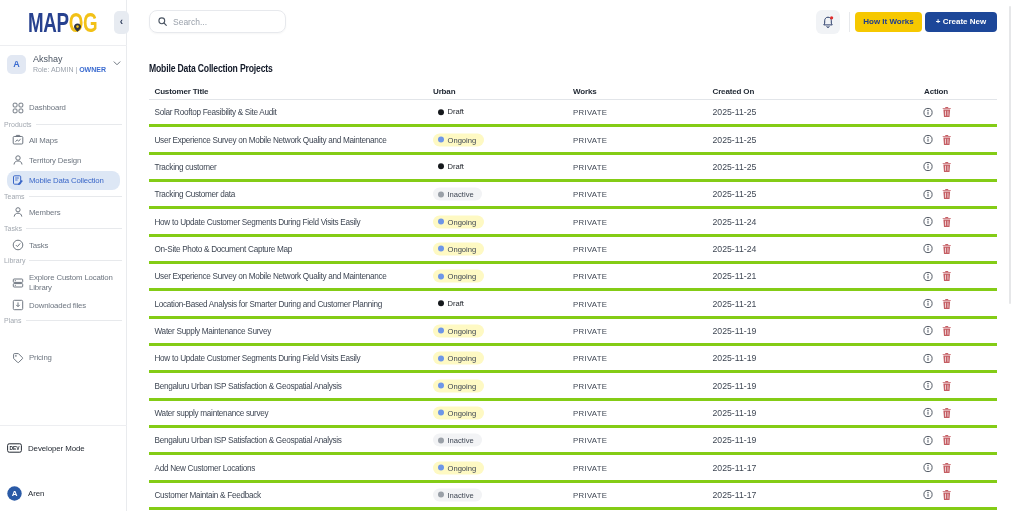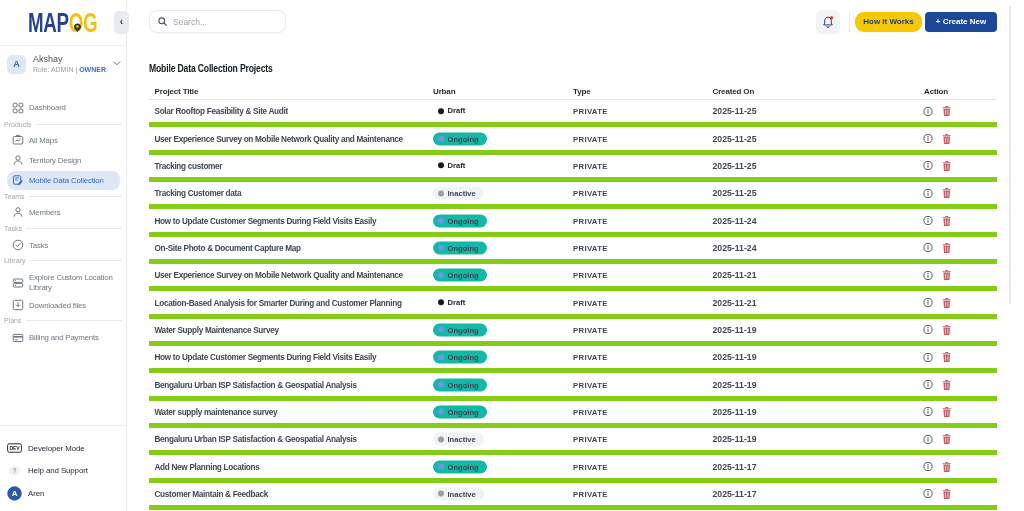--- a/index.html
+++ b/index.html
@@ -31,41 +31,41 @@
 .bnav { position:absolute; left:0; width:127px; height:20px; display:flex; align-items:center; color:#242a33; font-size:7.9px; letter-spacing:-0.1px; }
 .bnav .bic { width:28px; text-align:center; flex:0 0 28px; display:flex; justify-content:center; }
 
 
 #topbar { position:absolute; left:128px; top:0; width:896px; height:62px; background:#fff; border-bottom:6px solid #84cc16; }
 #search { position:absolute; left:21px; top:10px; width:137px; height:23px; border:1px solid #e7e9ed; border-radius:8px; box-shadow:0 1px 2px rgba(0,0,0,0.04); display:flex; align-items:center; }
 #search svg { margin-left:8px; }
 #search span { margin-left:6px; font-size:8.5px; color:#9aa1ab; }
 #bellbtn { position:absolute; left:688px; top:10px; width:24px; height:24px; background:#f1f3f6; border-radius:6px; display:flex; align-items:center; justify-content:center; }
 #tb-div { position:absolute; left:721px; top:12px; height:20px; border-left:1px solid #e7e9ec; }
-#btn-how { position:absolute; left:727px; top:12px; width:67px; height:20px; background:#f6c800; border-radius:9px; color:#1d3c8f; font-weight:bold; font-size:8px; text-align:center; line-height:20px; }
+#btn-how { position:absolute; left:727px; top:12px; width:67px; height:20px; background:#f6c800; border-radius:4px; color:#1d3c8f; font-weight:bold; font-size:8px; text-align:center; line-height:20px; }
 #btn-new { position:absolute; left:797px; top:12px; width:72px; height:20px; background:#1d4799; border-radius:4px; color:#fff; font-weight:bold; font-size:8px; text-align:center; line-height:20px; }
 
 
 #main { position:absolute; left:128px; top:46px; width:896px; height:465px; background:#fff; }
 #pagetitle { position:absolute; left:21px; top:16px; font-size:10.5px; font-weight:bold; color:#111827; letter-spacing:-0.2px; transform:scaleX(0.82); transform-origin:left; }
 #table { position:absolute; left:21px; top:36px; width:848px; }
 .thead { position:relative; height:18px; border-bottom:1px solid #e2e5e9; font-weight:bold; font-size:8px; letter-spacing:-0.15px; color:#1f2732; }
 .thead > span, .trow > span { position:absolute; top:50%; transform:translateY(-50%); white-space:nowrap; }
-.trow { position:relative; height:27.35px; border-bottom:5px solid #84cc16; font-size:8.2px; color:#3f4754;font-weight:bold; }
+.trow { position:relative; height:27.35px; border-bottom:3px solid #84cc16; font-size:8.2px; color:#3f4754; }
 .h-title, .c-title { left:5.5px; }
 .h-status, .c-status { left:284px; }
 .h-type, .c-type { left:424px; }
 .h-date, .c-date { left:563.5px; }
 .h-act { left:775px; }
 .c-act { left:773.5px; display:flex; align-items:center; }
 .c-title { letter-spacing:-0.3px; }
 .c-type { font-size:7.8px; letter-spacing:0.3px; }
 .c-date { font-size:8.7px; }
 .pill { display:inline-flex; align-items:center; height:13px; border-radius:7px; padding:0 8px 0 4.5px; font-size:7.6px; color:#3f4754; }
-.pill-b { background:#14b8a6; }
+.pill-b { background:#fef9c3; }
 .pill-g { background:#f2f3f5; }
 .st-plain { display:inline-flex; align-items:center; padding-left:4.5px; font-size:7.6px; color:#23272e; }
 .dot { width:6px; height:6px; border-radius:50%; margin-right:4px; }
 .ic-info { display:block; }
 .ic-trash { display:block; margin-left:9px; }
 </style>
 </head>
 <body>
 <div id="app">
 
@@ -123,38 +123,31 @@
           <circle cx="3.3" cy="3.7" r="0.6" fill="#6e7680"></circle>
           <circle cx="3.3" cy="8.3" r="0.6" fill="#6e7680"></circle>
         </svg>
         <span style="line-height:1.32">Explore Custom Location<br>Library</span>
       </div>
     <div class="nav" style="top:295.5px"><svg width="12" height="12" viewBox="0 0 12 12">
           <rect x="1.3" y="1.3" width="9.4" height="9.4" rx="1.2" fill="none" stroke="#6e7680" stroke-width="1"></rect>
           <path d="M6 3.4 L6 7.4 M4.3 5.9 L6 7.7 L7.7 5.9" fill="none" stroke="#6e7680" stroke-width="1"></path>
         </svg>Downloaded files</div>
     <div class="navlbl" style="top:317px">Plans<span class="ln"></span></div>
-    <div class="nav" style="top:328px"><svg width="12" height="12" viewBox="0 0 12 12">
-          <rect x="1.2" y="2.4" width="9.6" height="7.2" rx="1" fill="none" stroke="#6e7680" stroke-width="1"></rect>
-          <rect x="1.4" y="4" width="9.2" height="1.6" fill="#6e7680"></rect>
-          <path d="M3 7.8 L5.5 7.8" stroke="#6e7680" stroke-width="0.9"></path>
-        </svg>Billing and Payments</div>
+    <div class="nav" style="top:348px"><svg width="12" height="12" viewBox="0 0 12 12">
+          <path d="M1.6 6.4 L1.6 2.4 C1.6 1.96 1.96 1.6 2.4 1.6 L6.4 1.6 L10.4 5.6 C10.7 5.9 10.7 6.4 10.4 6.7 L6.7 10.4 C6.4 10.7 5.9 10.7 5.6 10.4 Z" fill="none" stroke="#6e7680" stroke-width="1"></path>
+          <circle cx="3.9" cy="3.9" r="0.8" fill="#6e7680"></circle>
+        </svg>Pricing</div>
     <div class="sb-div" style="top:425px"></div>
     <div class="bnav" style="top:438px"><span class="bic">
           <svg width="15" height="10" viewBox="0 0 15 10">
             <rect x="0.6" y="0.8" width="13.8" height="8.4" rx="1.6" fill="none" stroke="#242a33" stroke-width="1"></rect>
             <text x="7.5" y="7" text-anchor="middle" font-size="5" font-weight="bold" fill="#242a33" font-family="Liberation Sans">DEV</text>
           </svg>
         </span>Developer Mode</div>
-    <div class="bnav" style="top:460.5px"><span class="bic">
-          <svg width="13" height="13" viewBox="0 0 13 13">
-            <circle cx="6.5" cy="6.5" r="5.3" fill="#f1f3f6"></circle>
-            <text x="6.5" y="8.8" text-anchor="middle" font-size="7" fill="#6e7680" font-family="Liberation Sans">?</text>
-          </svg>
-        </span>Help and Support</div>
     <div class="bnav" style="top:483px"><span class="bic">
           <svg width="15" height="15" viewBox="0 0 15 15">
             <circle cx="7.5" cy="7.5" r="7.2" fill="#2a5aa6"></circle>
             <text x="7.5" y="10.4" text-anchor="middle" font-size="8" font-weight="bold" fill="#fff" font-family="Liberation Sans">A</text>
           </svg>
         </span>Aren</div>
   </div>
   <div id="collapse">‹</div>
 
   <div id="topbar">
@@ -175,23 +168,23 @@
     <div id="tb-div"></div>
     <div id="btn-how">How It Works</div>
     <div id="btn-new">+ Create New</div>
   </div>
 
   <div id="scrollthumb" style="position:absolute;left:1008.5px;top:6px;width:2px;height:298px;border-radius:1.5px;background:#e6e7e9;z-index:9"></div>
   <div id="main">
     <div id="pagetitle">Mobile Data Collection Projects</div>
     <div id="table">
       <div class="thead">
-        <span class="h-title">Project Title</span>
+        <span class="h-title">Customer Title</span>
         <span class="h-status">Urban</span>
-        <span class="h-type">Type</span>
+        <span class="h-type">Works</span>
         <span class="h-date">Created On</span>
         <span class="h-act">Action</span>
       </div>
       <div class="trow">
           <span class="c-title">Solar Rooftop Feasibility &amp; Site Audit</span>
           <span class="c-status"><span class="st-plain"><span class="dot" style="background:#15181c"></span>Draft</span></span>
           <span class="c-type">PRIVATE</span>
           <span class="c-date">2025-11-25</span>
           <span class="c-act">
             <svg class="ic-info" width="10" height="10" viewBox="0 0 10 10">
@@ -403,21 +396,21 @@
               <circle cx="5" cy="2.9" r="0.65" fill="#3f4754"></circle>
               <rect x="4.55" y="4.2" width="0.9" height="3" fill="#3f4754"></rect>
             </svg>
             <svg class="ic-trash" width="9.5" height="11" viewBox="0 0 11 12.7">
               <path fill="#c55e64" d="M3.8 0.6 h3.4 v1 h3 v1.1 h-9.4 v-1.1 h3 z"></path>
               <path fill="#c55e64" d="M1.6 3.4 h7.8 l-0.7 8.6 h-6.4 z M3.7 4.8 v5.8 h0.8 v-5.8 z M6.5 4.8 v5.8 h0.8 v-5.8 z"></path>
             </svg>
           </span>
         </div>
         <div class="trow">
-          <span class="c-title">Add New Planning Locations</span>
+          <span class="c-title">Add New Customer Locations</span>
           <span class="c-status"><span class="pill pill-b"><span class="dot" style="background:#6d96e8"></span>Ongoing</span></span>
           <span class="c-type">PRIVATE</span>
           <span class="c-date">2025-11-17</span>
           <span class="c-act">
             <svg class="ic-info" width="10" height="10" viewBox="0 0 10 10">
               <circle cx="5" cy="5" r="4.1" fill="none" stroke="#3f4754" stroke-width="0.9"></circle>
               <circle cx="5" cy="2.9" r="0.65" fill="#3f4754"></circle>
               <rect x="4.55" y="4.2" width="0.9" height="3" fill="#3f4754"></rect>
             </svg>
             <svg class="ic-trash" width="9.5" height="11" viewBox="0 0 11 12.7">

